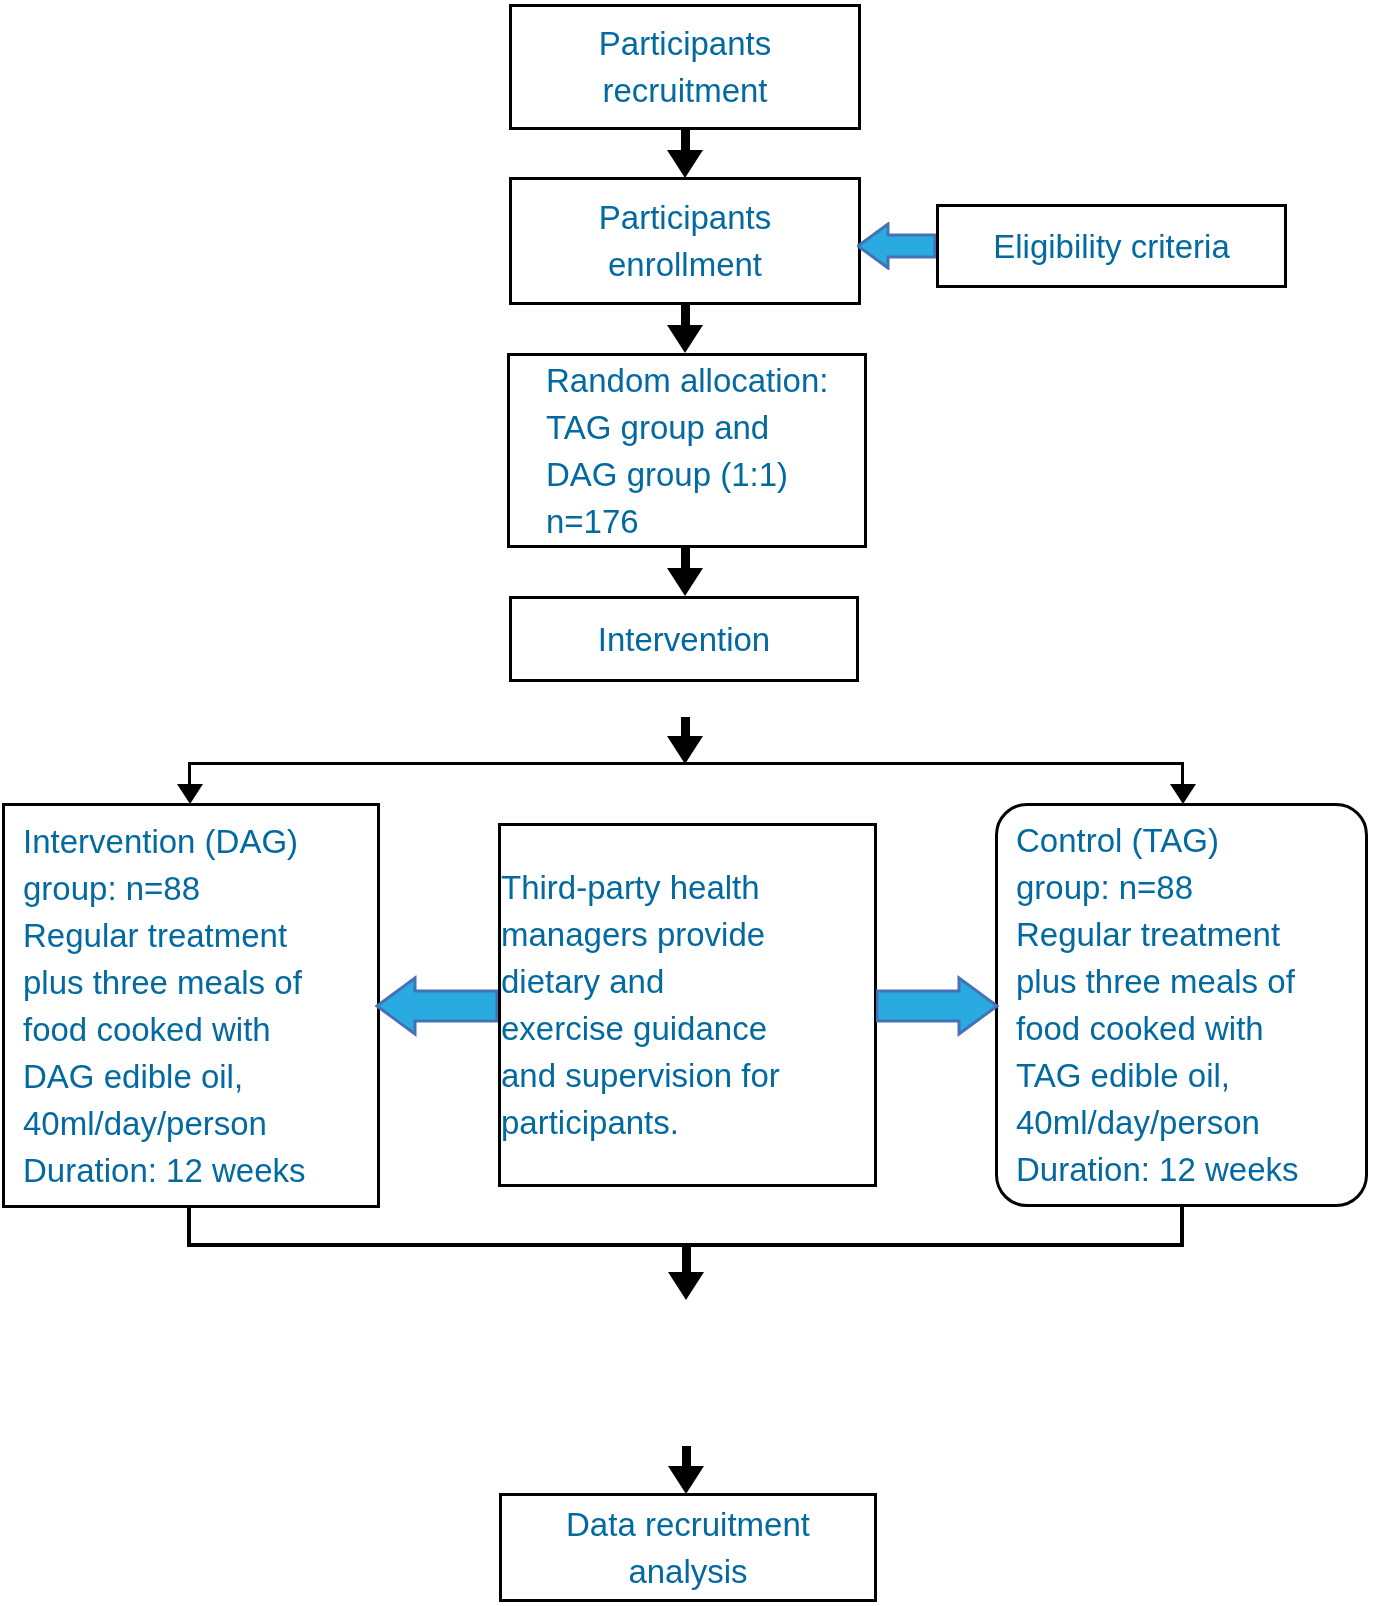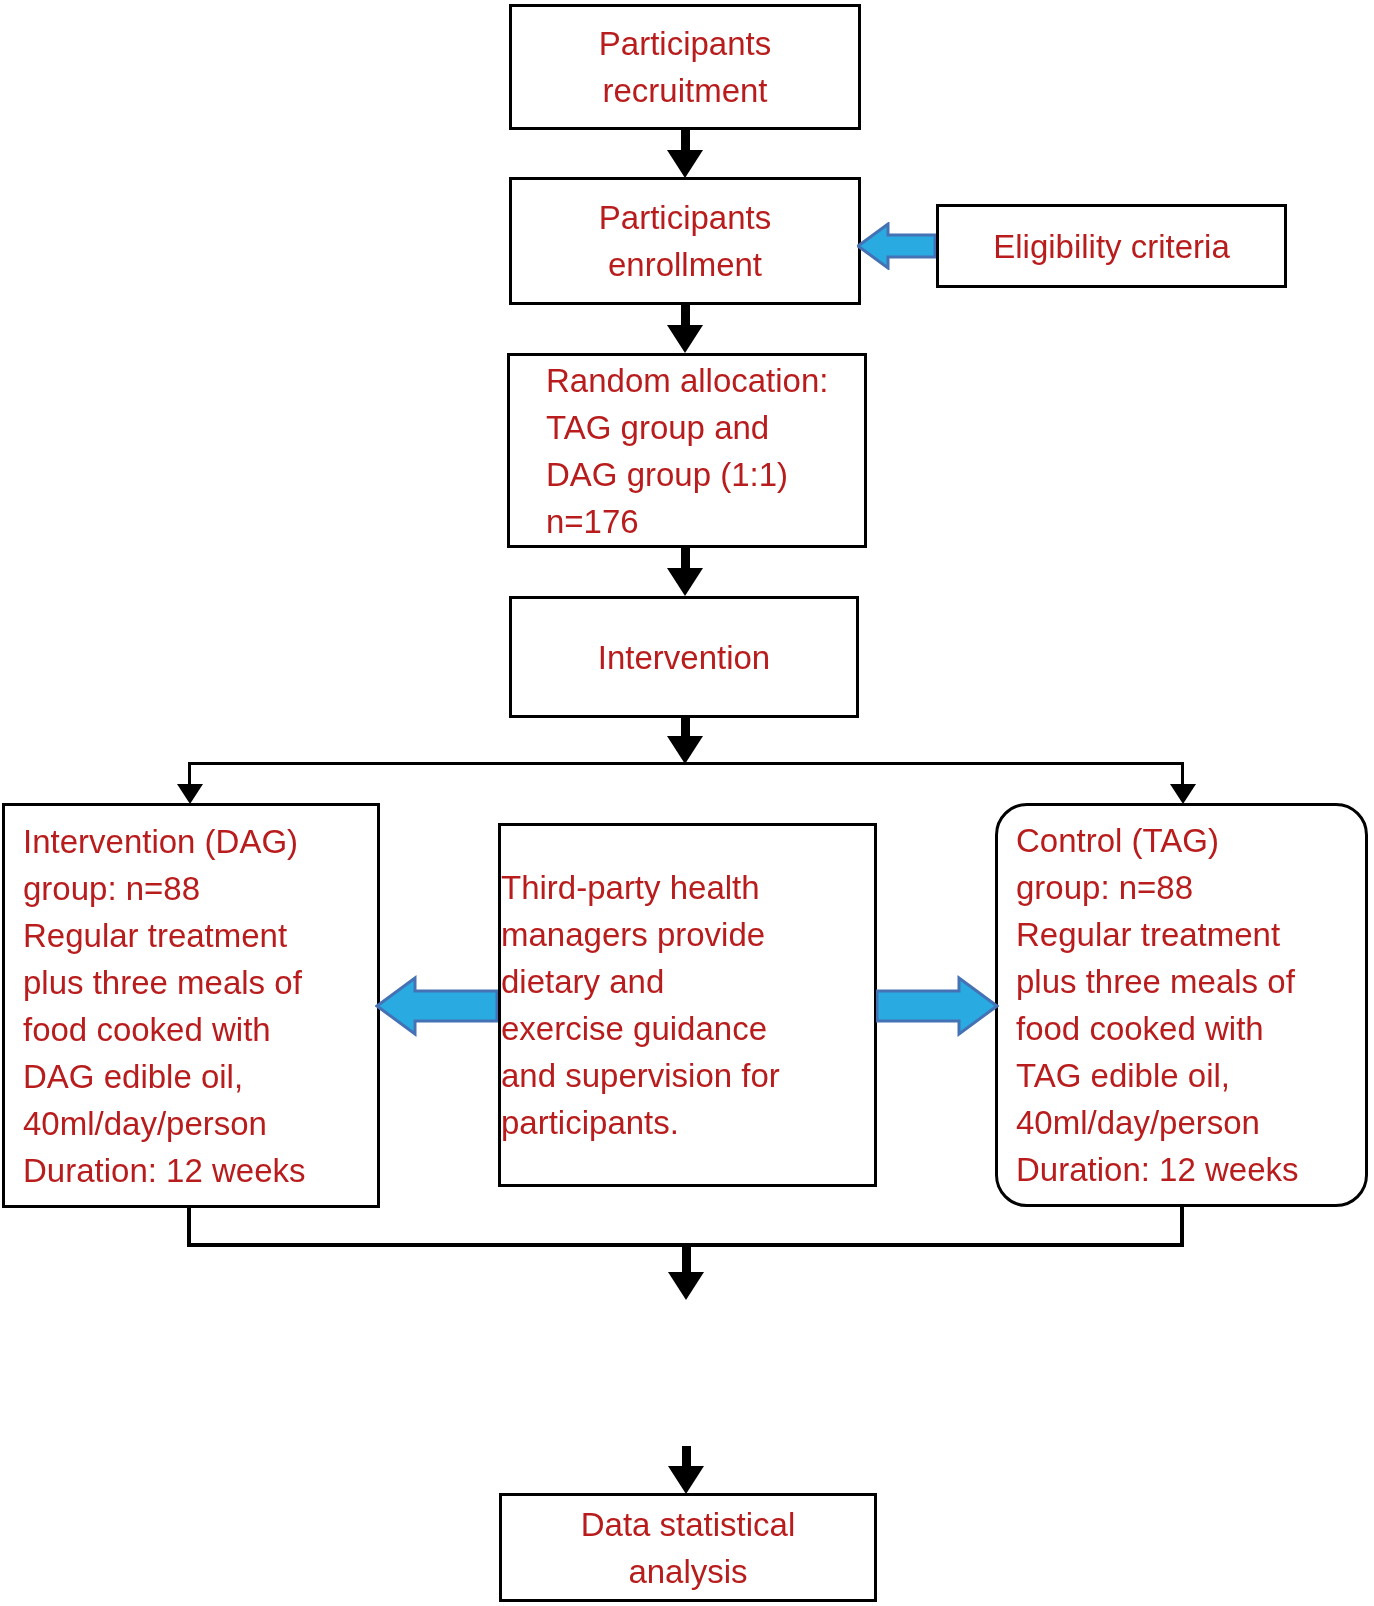--- a/index.html
+++ b/index.html
@@ -14,21 +14,21 @@
   }
   .box {
     position: absolute;
     box-sizing: border-box;
     border: 3px solid #000;
     background: #fff;
     display: flex;
     align-items: center;
     font-size: 33px;
     line-height: 47px;
-    color: #b91c1c;
+    color: #0369a1;
   }
   .box.centered { justify-content: center; text-align: center; }
   .box.leftal   { justify-content: flex-start; text-align: left; }
   .box span { white-space: pre-line; display: block; }
   
   .varrow {
     position: absolute;
     width: 36px;
     display: flex;
     flex-direction: column;
@@ -91,21 +91,21 @@
 TAG group and
 DAG group (1:1)
 n=176</span>
   </div>
 
   <div class="varrow" style="left:667px; top:547px; height:49px;">
     <div class="shaft"></div>
     <div class="head"></div>
   </div>
 
-  <div class="box centered" style="left:509px; top:596px; width:350px; height:122px;">
+  <div class="box centered" style="left:509px; top:596px; width:350px; height:86px;">
     <span>Intervention</span>
   </div>
 
   <div class="varrow" style="left:667px; top:717px; height:47px;">
     <div class="shaft"></div>
     <div class="head"></div>
   </div>
 
   <div class="hline" style="left:188px; top:762px; width:996px; height:3px;"></div>
   <div class="vline" style="left:188px; top:762px; width:3px; height:23px;"></div>
@@ -161,17 +161,17 @@
     <div class="head"></div>
   </div>
 
 
   <div class="varrow" style="left:668px; top:1446px; height:48px;">
     <div class="shaft"></div>
     <div class="head"></div>
   </div>
 
   <div class="box centered" style="left:499px; top:1493px; width:378px; height:109px;">
-    <span>Data statistical
+    <span>Data recruitment
 analysis</span>
   </div>
 
 </div>
 
 </body></html>

